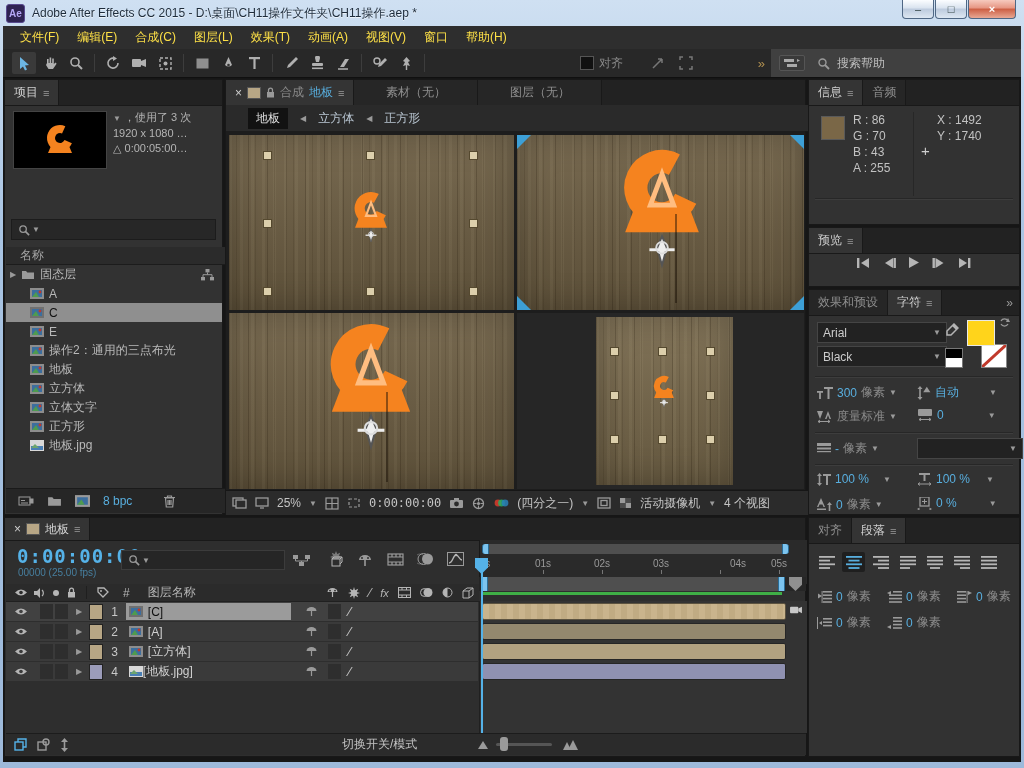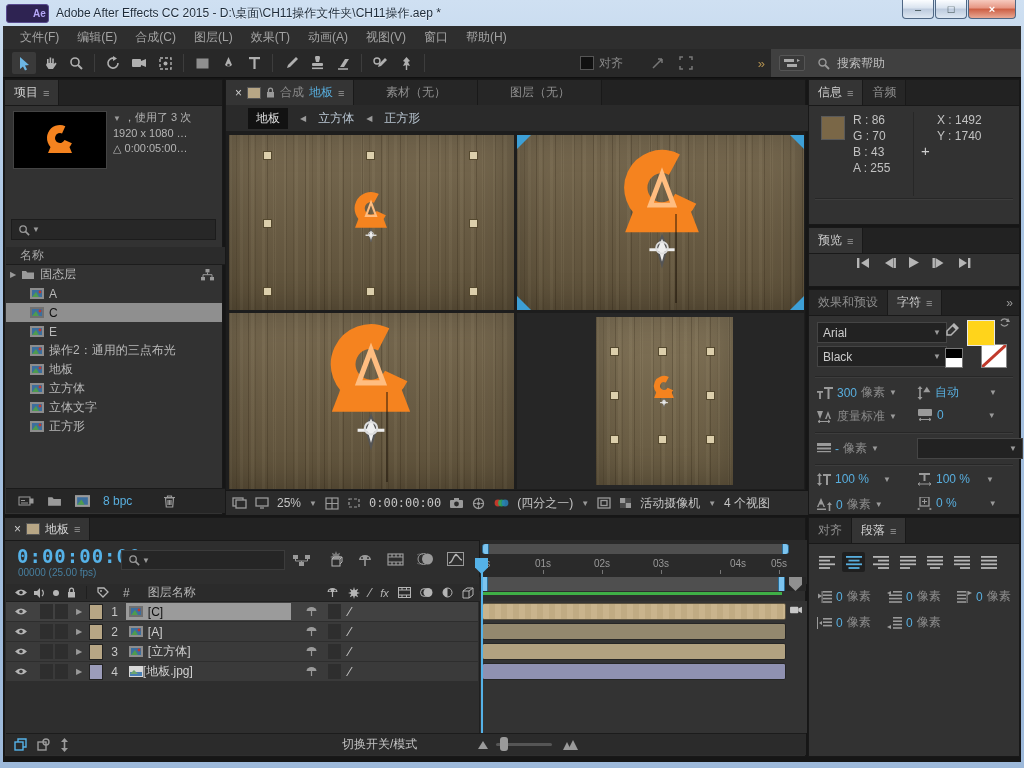--- a/index.html
+++ b/index.html
@@ -3,31 +3,31 @@
 <meta charset="utf-8">
 <style>
   html,body{margin:0;padding:0;}
   body{width:1024px;height:768px;position:relative;overflow:hidden;
        font-family:"Liberation Sans","DejaVu Sans",sans-serif;font-size:12px;color:#c8c8c8;
        background:linear-gradient(180deg,#cfe0f2,#a9c4e2 30%,#9db9da);}
   .abs{position:absolute;}
   
   #titlebar{left:0;top:0;right:0;height:26px;display:flex;align-items:center;padding-left:6px;color:#1d2b3a;}
   #app-icon{width:17px;height:17px;background:#2e2352;color:#b4a6f5;font-weight:bold;font-size:10px;
-            display:flex;align-items:center;justify-content:center;border-radius:3px;border:1px solid #584a8f;padding-left:24px;}
+            display:flex;align-items:center;justify-content:center;border-radius:3px;border:1px solid #584a8f;}
   #window-title{margin-left:7px;font-size:12px;text-shadow:0 1px 0 rgba(255,255,255,.6);}
   #win-controls{position:absolute;right:8px;top:0;display:flex;}
   .wbtn{width:30px;height:18px;margin-left:1px;border:1px solid #4f6784;border-top:none;border-radius:0 0 4px 4px;
         background:linear-gradient(#fbfdff,#d9e3ef 45%,#bccadd 50%,#dde7f2);display:flex;align-items:center;justify-content:center;
         color:#344;font-size:11px;line-height:1;}
   .wbtn.close{width:46px;background:linear-gradient(#f6cabe,#e69582 45%,#cc5e43 50%,#e8a894);color:#fff;font-weight:bold;}
   
   #app{left:3px;right:3px;top:26px;bottom:6px;background:#161616;}
   #menubar{left:3px;right:3px;top:26px;height:23px;background:#2e2e2e;border-bottom:1px solid #151515;display:flex;align-items:center;padding-left:8px;}
-  .menu-item{padding:0 9px;color:#a3a3a3;}
+  .menu-item{padding:0 9px;color:#fde047;}
   #toolbar{left:3px;right:3px;top:49px;height:28px;background:#282828;border-bottom:1px solid #101010;display:flex;align-items:center;}
   .tool{width:24px;height:22px;display:flex;align-items:center;justify-content:center;margin:0 1px;border-radius:2px;}
   .tool.sel{background:#3a3a3a;}
   .tsep{width:1px;height:18px;background:#3d3d3d;margin:0 5px;}
   #toolbar-right{position:absolute;right:0;top:0;bottom:0;width:242px;background:#404040;display:flex;align-items:center;padding-left:8px;}
   .chip{width:12px;height:12px;background:#111;border:1px solid #555;margin-right:5px;}
   svg{display:block;}
   .ic{flex:none;}
   
   .panel{position:absolute;background:#323232;border:1px solid #181818;box-sizing:border-box;}
@@ -372,20 +372,30 @@
       <span class="ic">
           <svg width="14" height="11" viewBox="0 0 14 11">
             <rect x="0" y="0" width="14" height="11" fill="#8d8d8d"></rect>
             <rect x="2" y="2" width="10" height="7" fill="#3c6e9e"></rect>
             <path d="M2 9 L6 4 L9 9 Z" fill="#4f9b4f"></path>
             <circle cx="10" cy="4" r="1.4" fill="#c0392b"></circle>
           </svg>
         </span>
       <span>正方形</span>
     </div>
+    <div class="prow">
+      <span class="ic">
+          <svg width="14" height="11" viewBox="0 0 14 11">
+            <rect x="0" y="0" width="14" height="11" fill="#d8d8d8"></rect>
+            <rect x="1" y="6" width="12" height="4" fill="#4a7fb5"></rect>
+            <path d="M1 8 L5 4 L9 8 Z" fill="#6da56d"></path>
+          </svg>
+        </span>
+      <span>地板.jpg</span>
+    </div>
   </div>
   <div class="abs" style="left:1px;bottom:1px;width:216px;height:24px;background:#262626;border-top:1px solid #1a1a1a;display:flex;align-items:center;gap:13px;padding-left:12px;">
     <span class="ic">
         <svg width="16" height="12" viewBox="0 0 16 12" fill="none" stroke="#9a9a9a">
           <rect x="1" y="2" width="11" height="8"></rect>
           <path d="M3 8 h7 M3 5.5 h4"></path>
           <rect x="12" y="4" width="3" height="4" fill="#9a9a9a"></rect>
         </svg>
       </span>
     <span class="ic">

